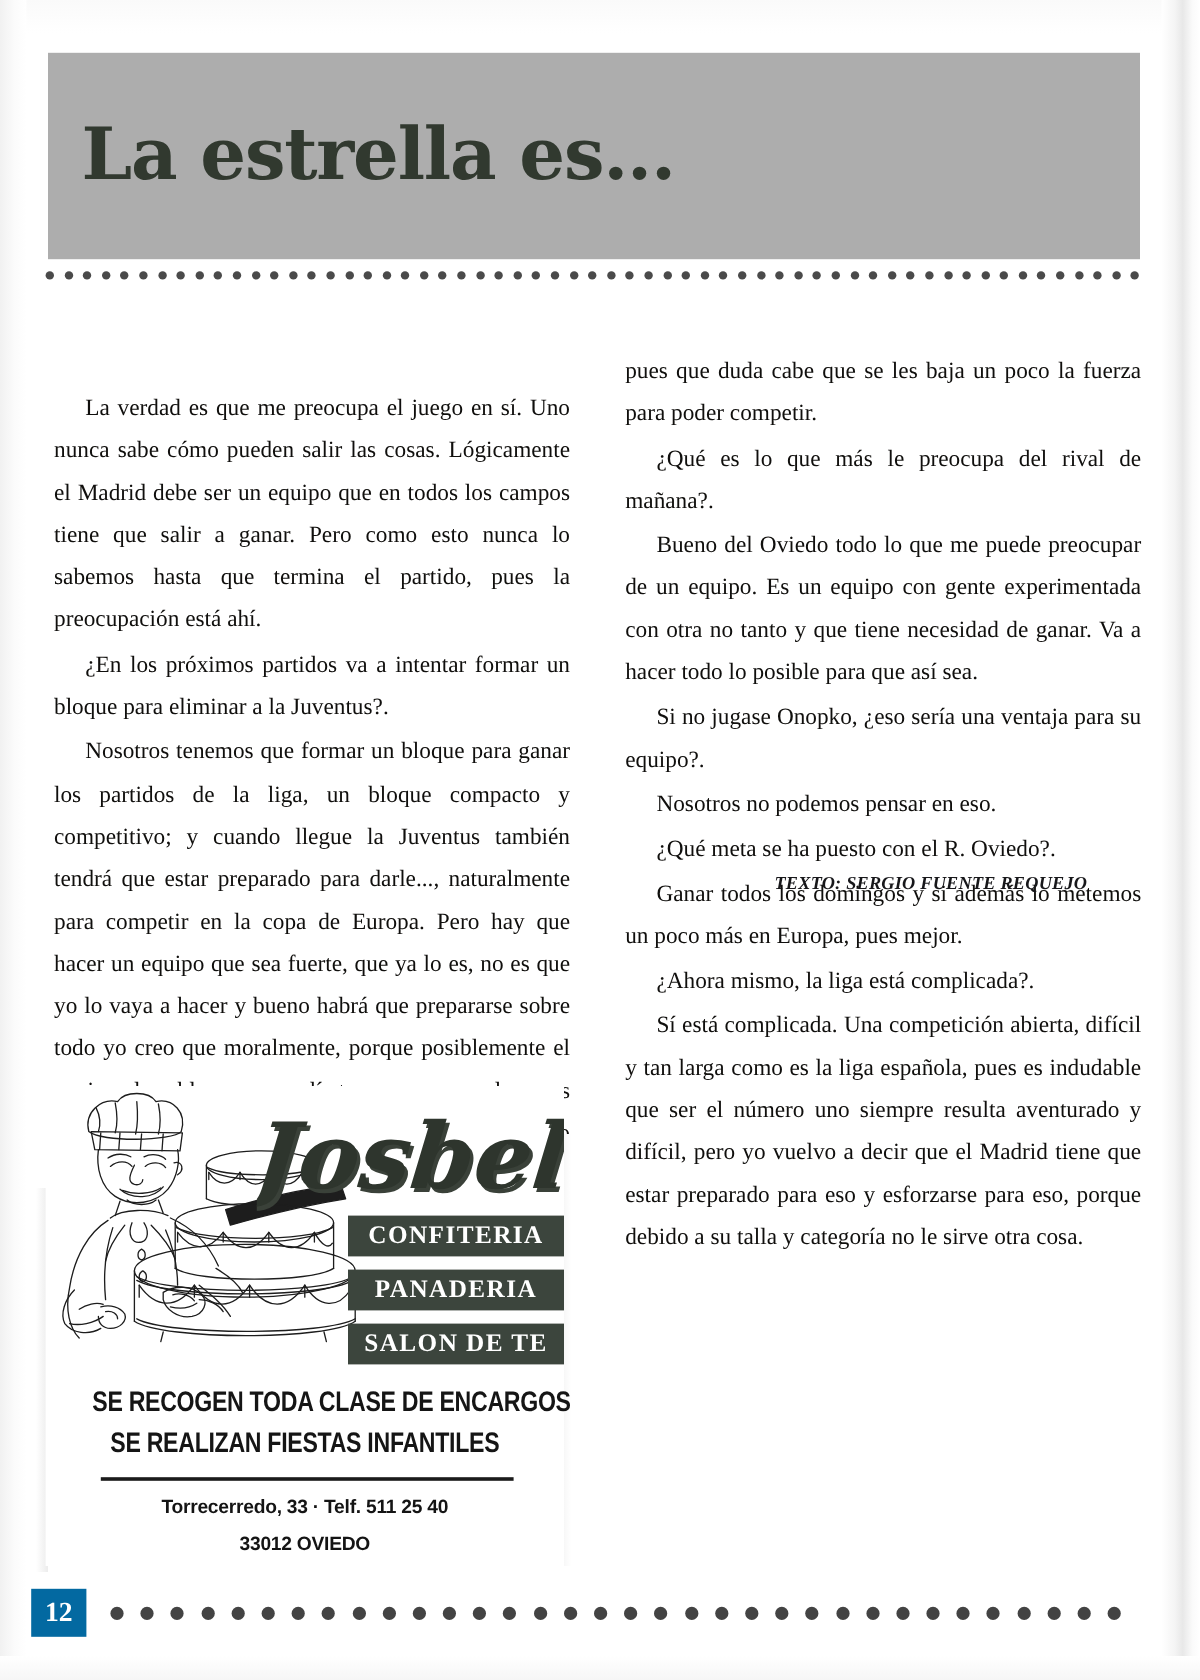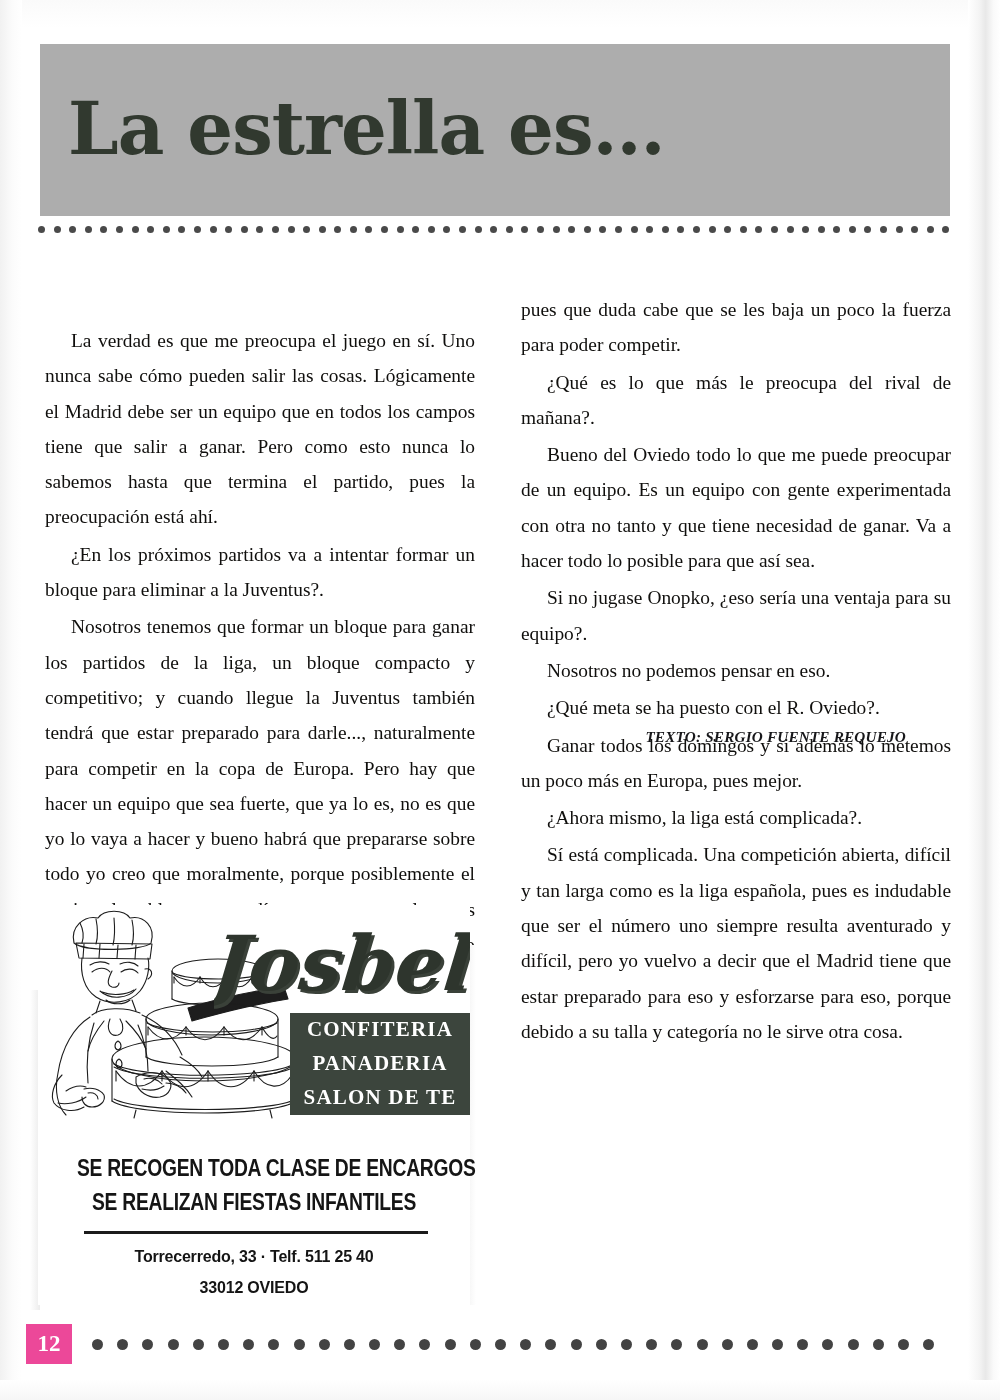--- a/index.html
+++ b/index.html
@@ -50,21 +50,21 @@
     width: 910px;
     height: 172px;
     background: #adadad;
   }
   .masthead-title {
     position: absolute;
     left: 28px;
     top: 10px;
     font-family: "DejaVu Serif", "Liberation Serif", serif;
     font-weight: bold;
-    font-size: 72px;
+    font-size: 60px;
     letter-spacing: -1px;
     color: #31392f;
     line-height: 150px;
     white-space: nowrap;
     text-align: center;
   }
 
   .dot-rule-top {
     position: absolute;
     left: 38px;
@@ -170,20 +170,21 @@
   }
   .ad-banner {
     background: #3c453d;
     color: #ffffff;
     font-family: "Liberation Serif", "DejaVu Serif", serif;
     font-weight: bold;
     font-size: 21px;
     letter-spacing: 1.2px;
     text-align: center;
     padding: 4px 0 5px 0;
+    margin-bottom: 11px;
     white-space: nowrap;
   }
   .ad-slogans {
     position: absolute;
     left: 0;
     top: 246px;
     width: 432px;
     text-align: center;
   }
   .ad-slogan {
@@ -220,21 +221,21 @@
     white-space: nowrap;
   }
 
   
   .page-number-box {
     position: absolute;
     left: 26px;
     top: 1324px;
     width: 46px;
     height: 40px;
-    background: #ec4899;
+    background: #0369a1;
     color: #ffffff;
     font-family: "Liberation Serif", "DejaVu Serif", serif;
     font-weight: bold;
     font-size: 23px;
     display: flex;
     align-items: center;
     justify-content: center;
   }
   .dot-rule-bottom {
     position: absolute;

